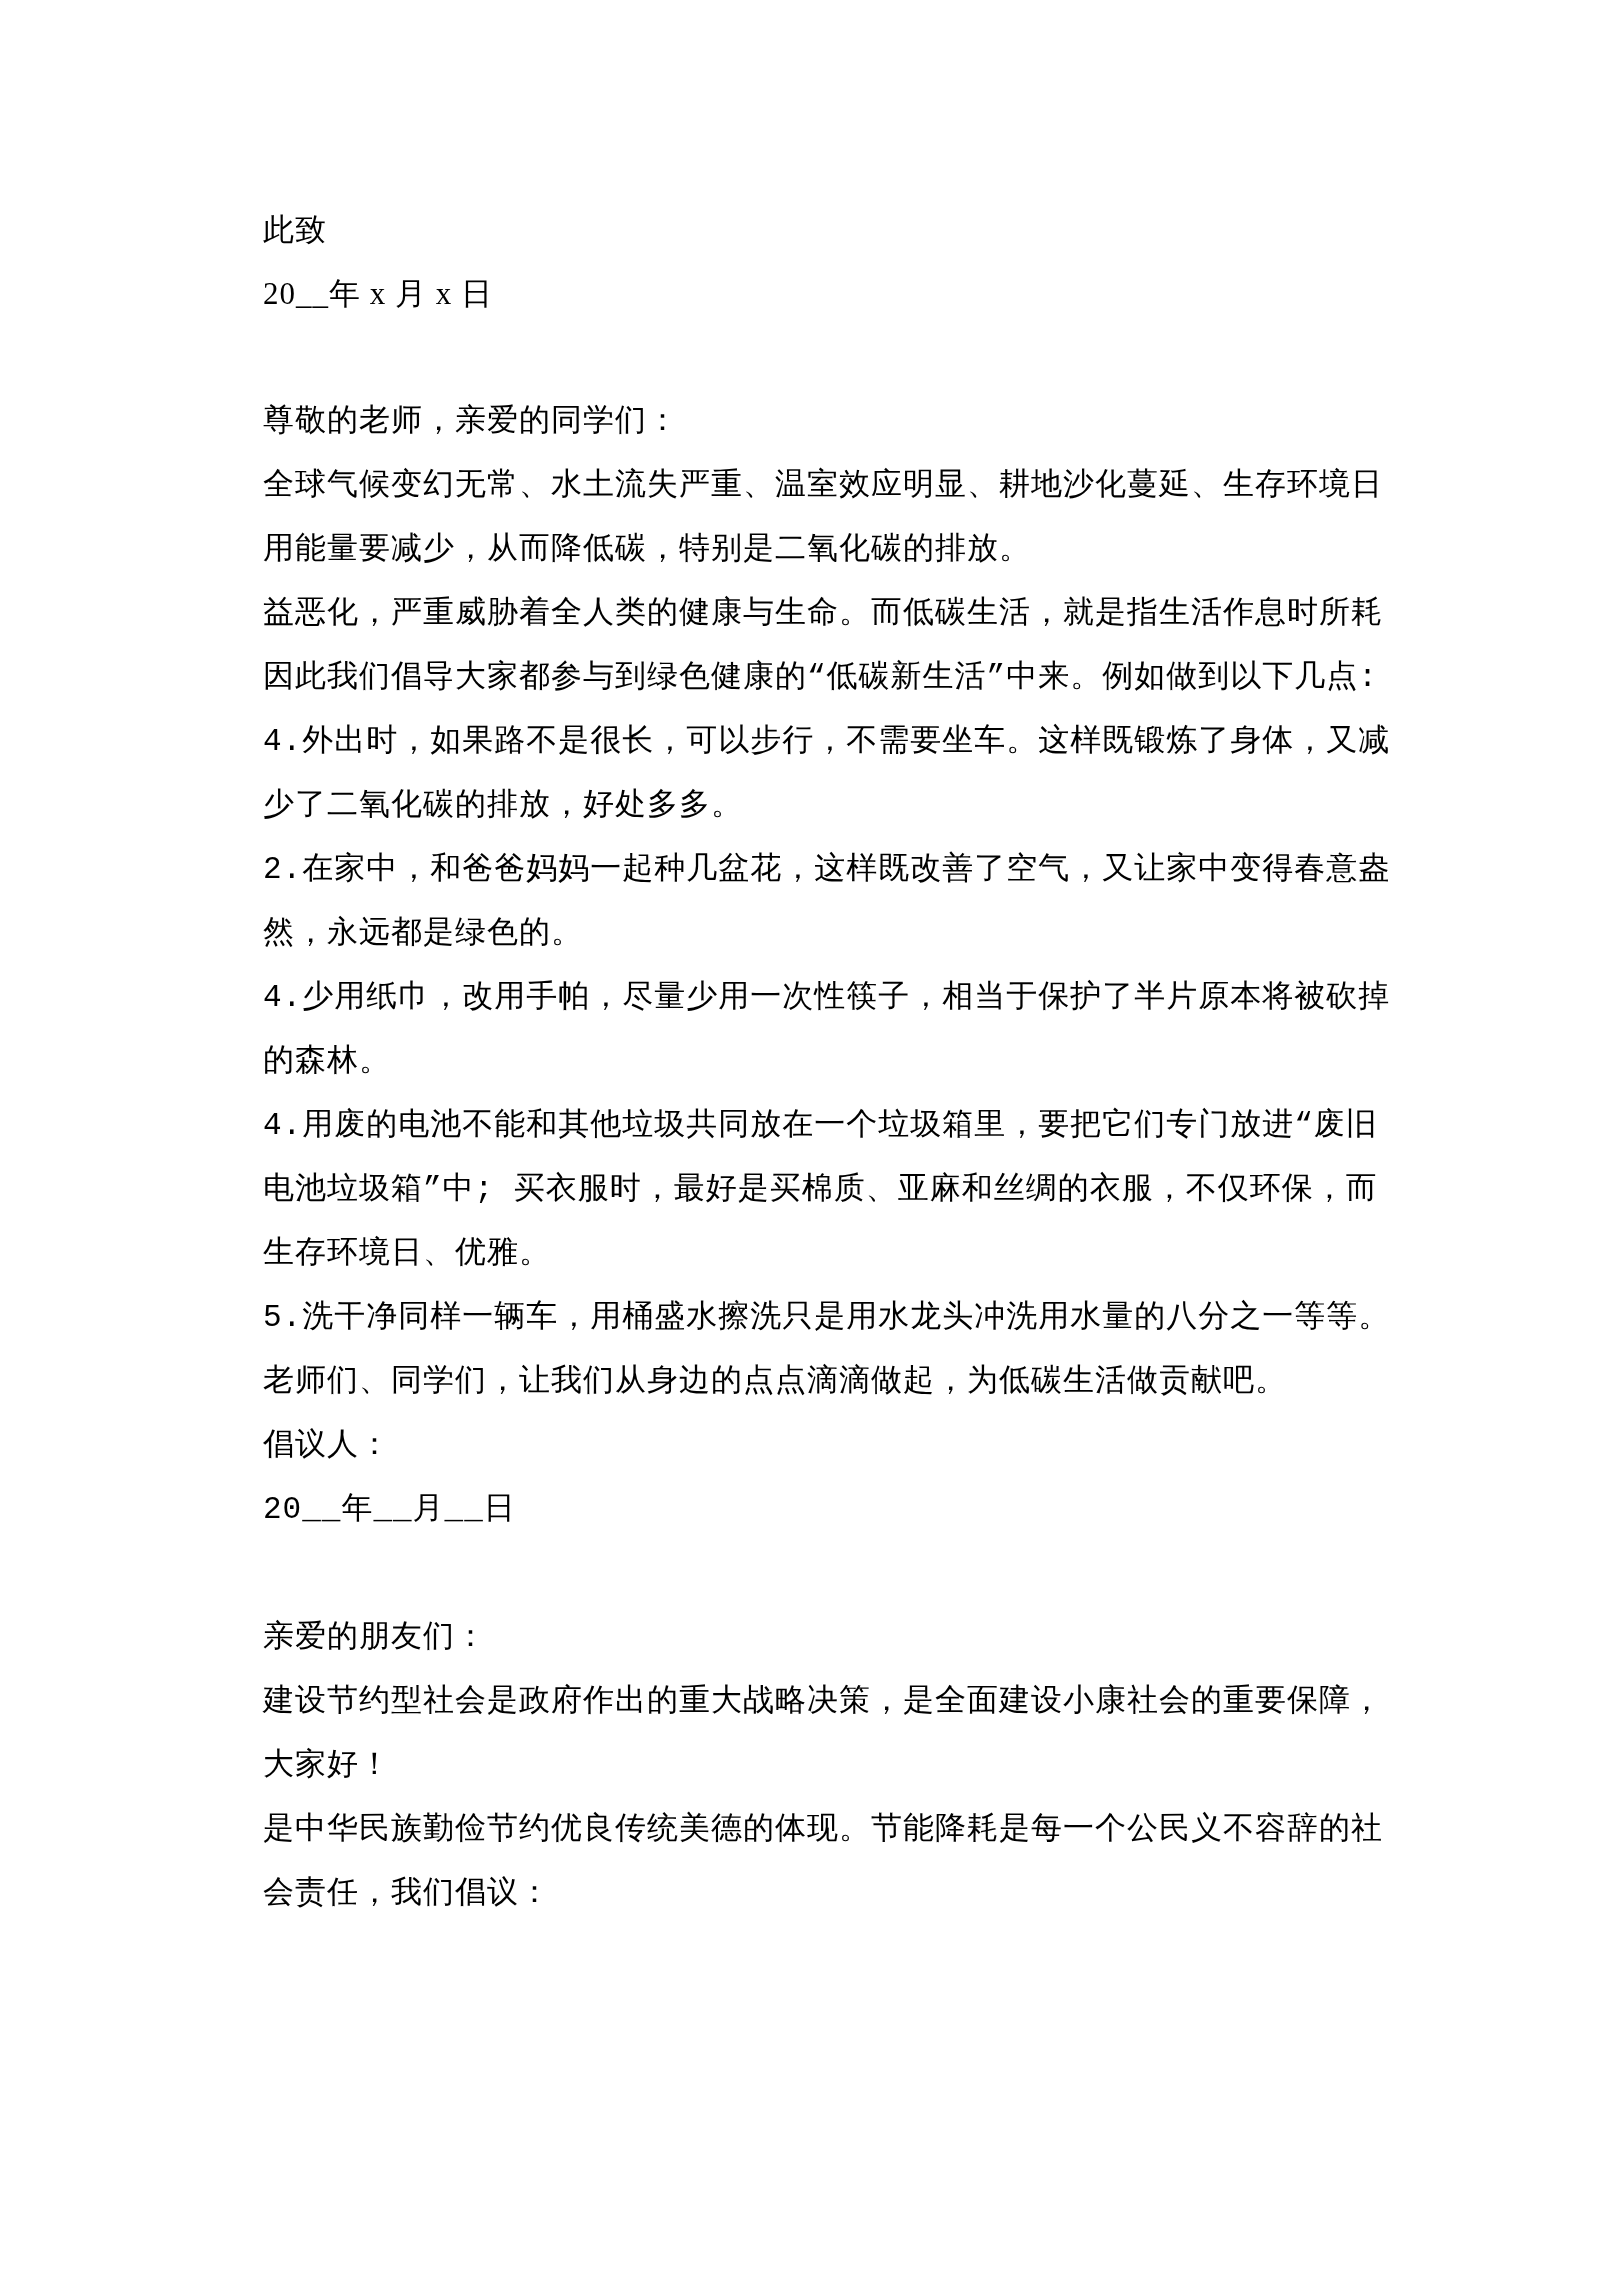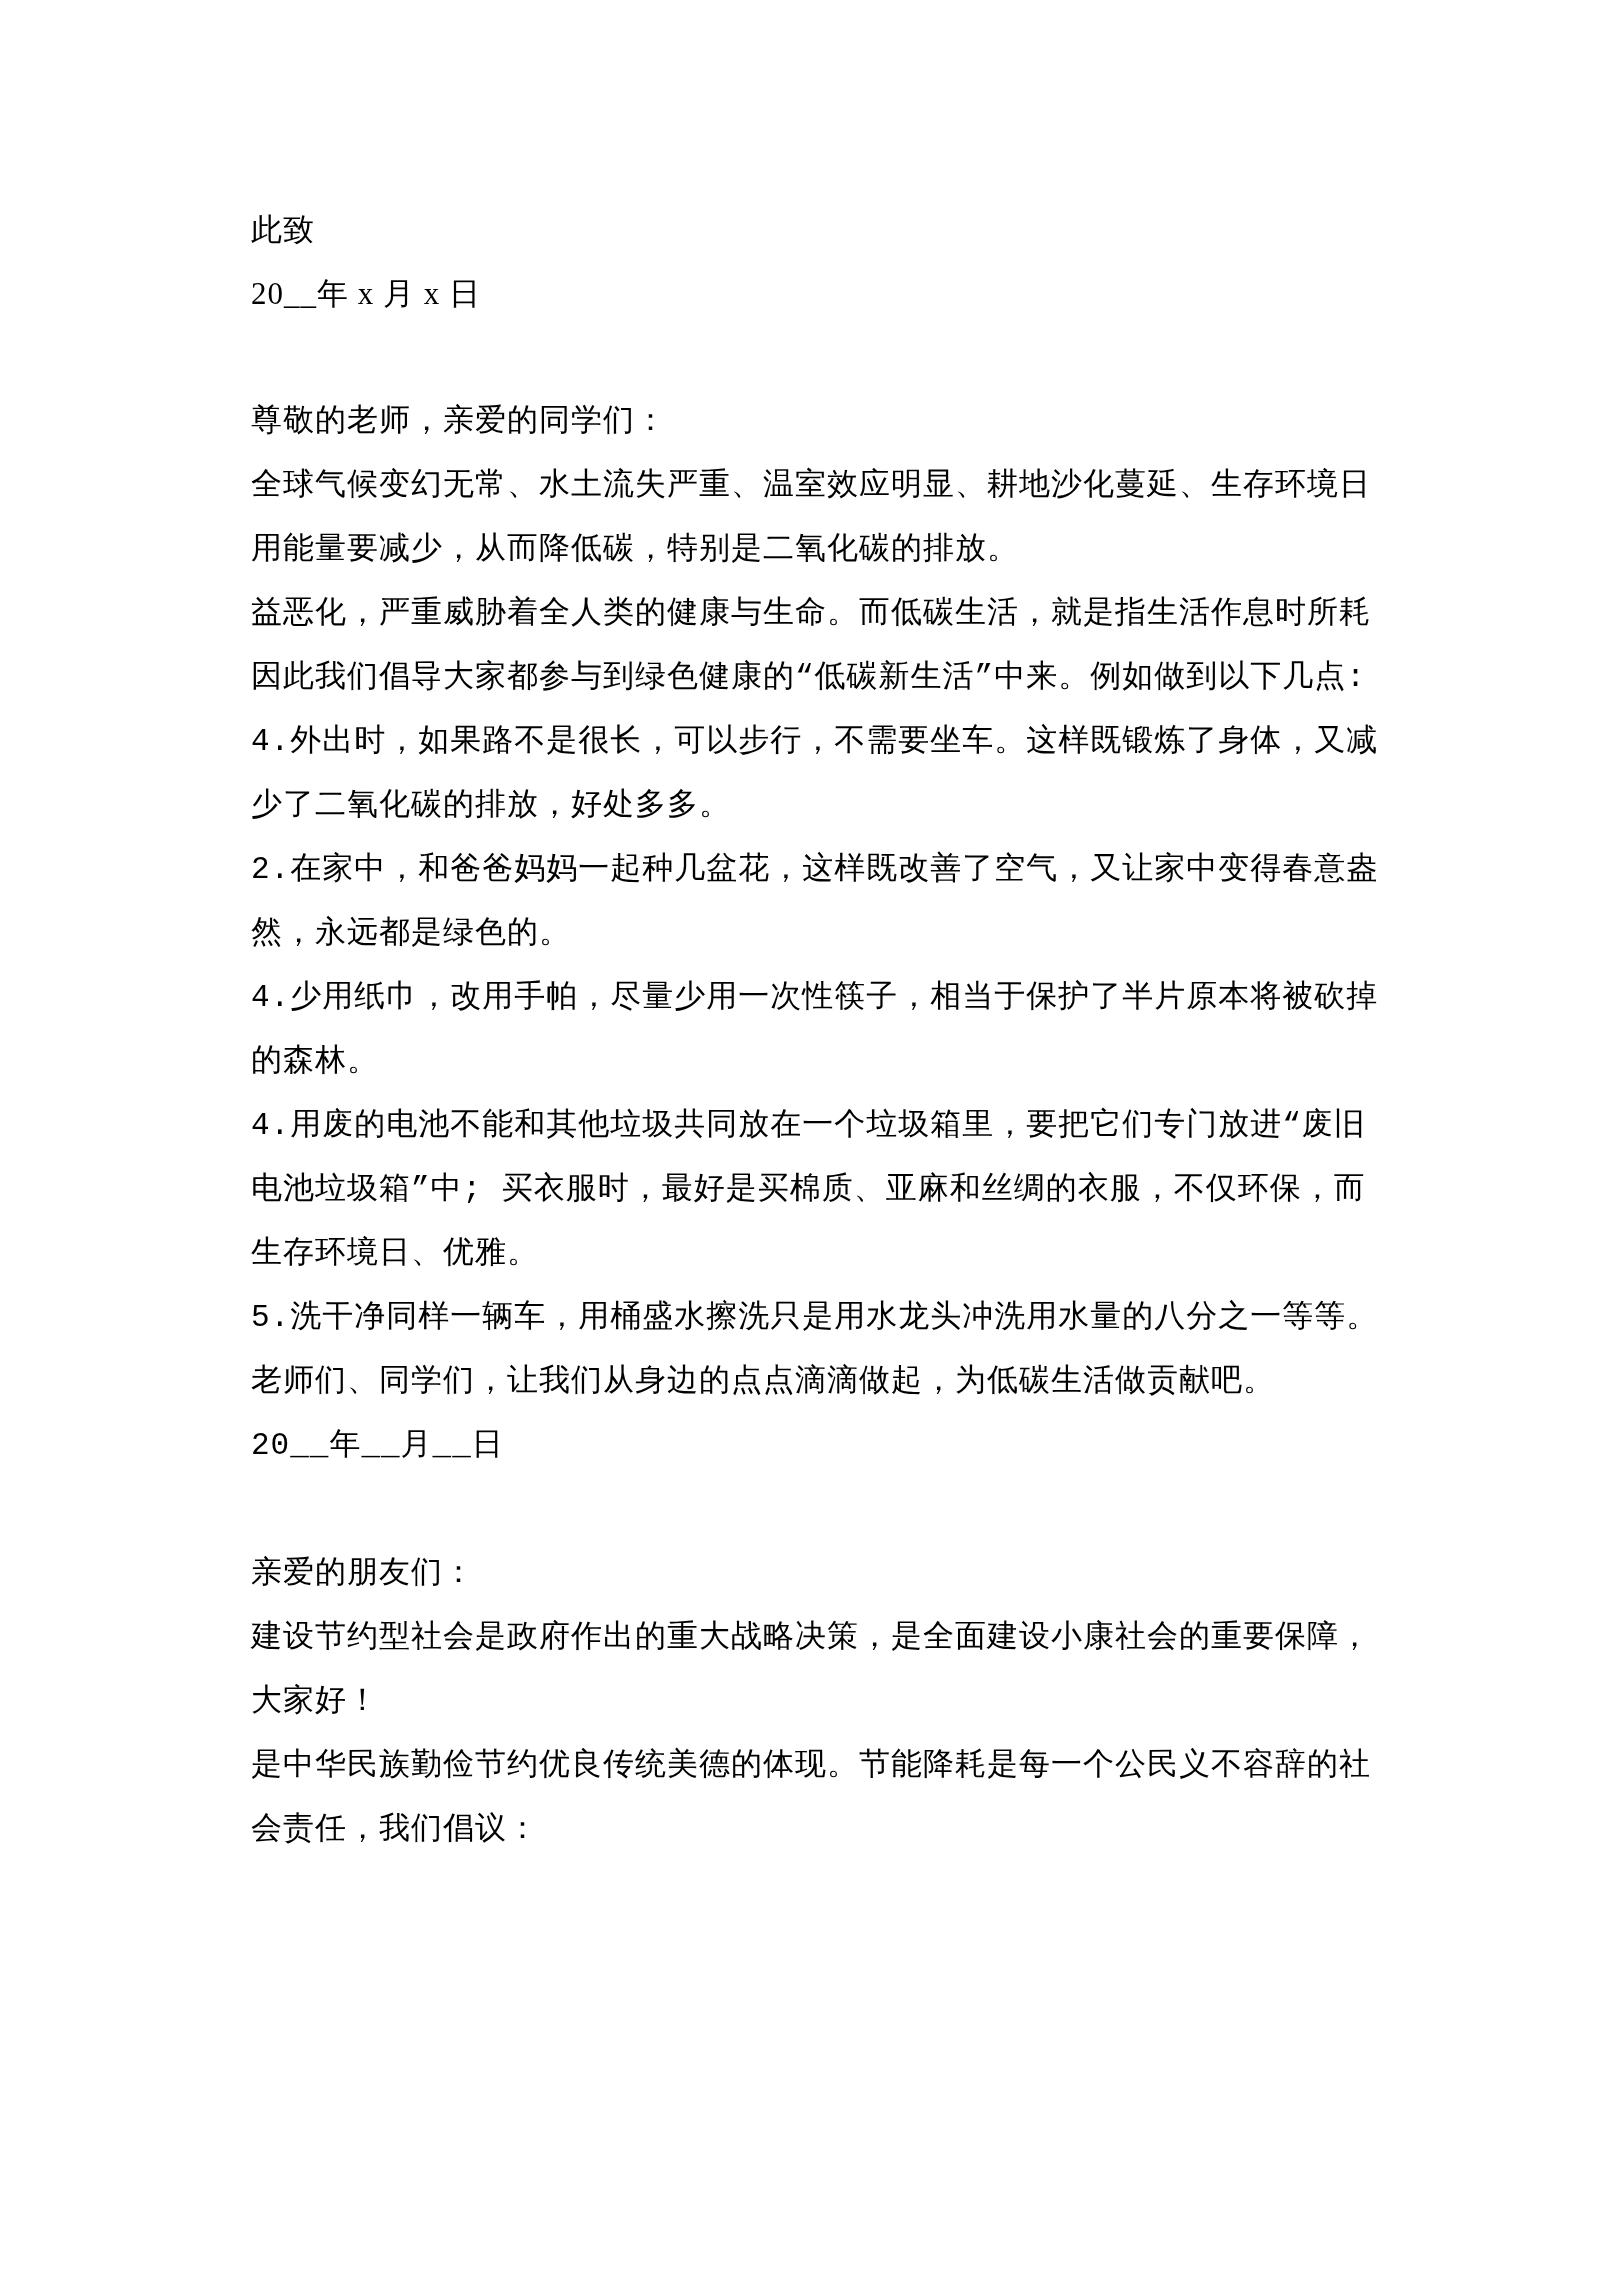--- a/index.html
+++ b/index.html
@@ -8,21 +8,21 @@
   }
   body {
     width: 1623px;
     height: 2295px;
     position: relative;
     overflow: hidden;
     font-family: "Liberation Serif", "DejaVu Serif", serif;
   }
   .page {
     position: absolute;
-    left: 4px;
+    left: 16px;
     top: 0;
     width: 1357px;
     height: 2295px;
   }
   .doc {
     position: absolute;
     left: 247px;
     top: 198px;
     width: 1135px;
   }
@@ -57,20 +57,21 @@
         <div class="line">少了二氧化碳的排放，好处多多。</div>
         <div class="line">2.在家中，和爸爸妈妈一起种几盆花，这样既改善了空气，又让家中变得春意盎</div>
         <div class="line">然，永远都是绿色的。</div>
         <div class="line">4.少用纸巾，改用手帕，尽量少用一次性筷子，相当于保护了半片原本将被砍掉</div>
         <div class="line">的森林。</div>
         <div class="line">4.用废的电池不能和其他垃圾共同放在一个垃圾箱里，要把它们专门放进“废旧</div>
         <div class="line">电池垃圾箱”中; 买衣服时，最好是买棉质、亚麻和丝绸的衣服，不仅环保，而</div>
         <div class="line">生存环境日、优雅。</div>
         <div class="line">5.洗干净同样一辆车，用桶盛水擦洗只是用水龙头冲洗用水量的八分之一等等。</div>
         <div class="line">老师们、同学们，让我们从身边的点点滴滴做起，为低碳生活做贡献吧。</div>
+        <div class="line">倡议人：</div>
         <div class="line">20__年__月__日</div>
       </div>
       <div class="block">
         <div class="line">亲爱的朋友们：</div>
         <div class="line">建设节约型社会是政府作出的重大战略决策，是全面建设小康社会的重要保障，</div>
         <div class="line">大家好！</div>
         <div class="line">是中华民族勤俭节约优良传统美德的体现。节能降耗是每一个公民义不容辞的社</div>
         <div class="line">会责任，我们倡议：</div>
       </div>
     </div>

